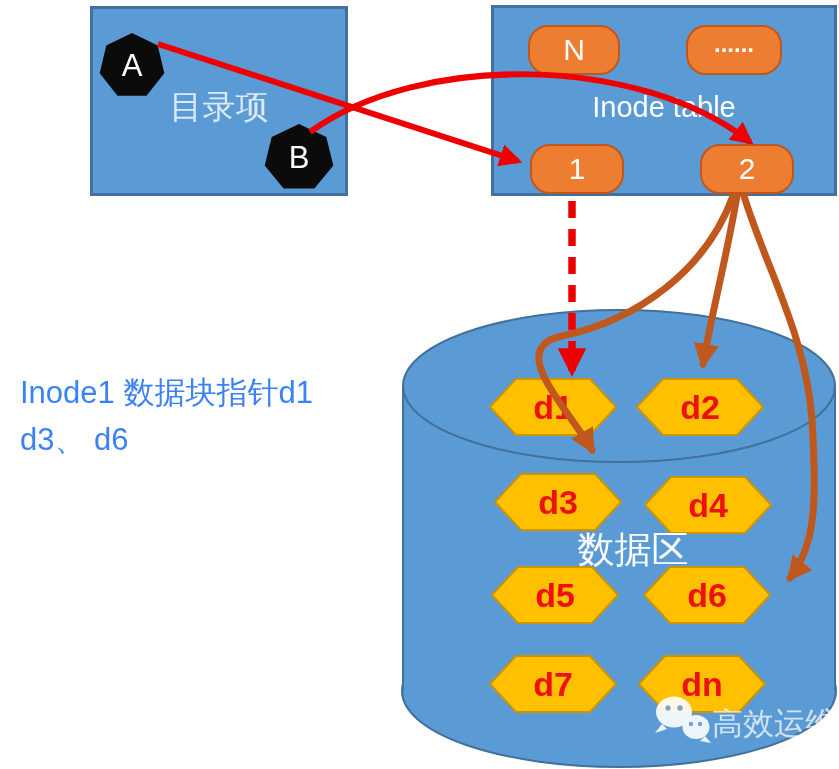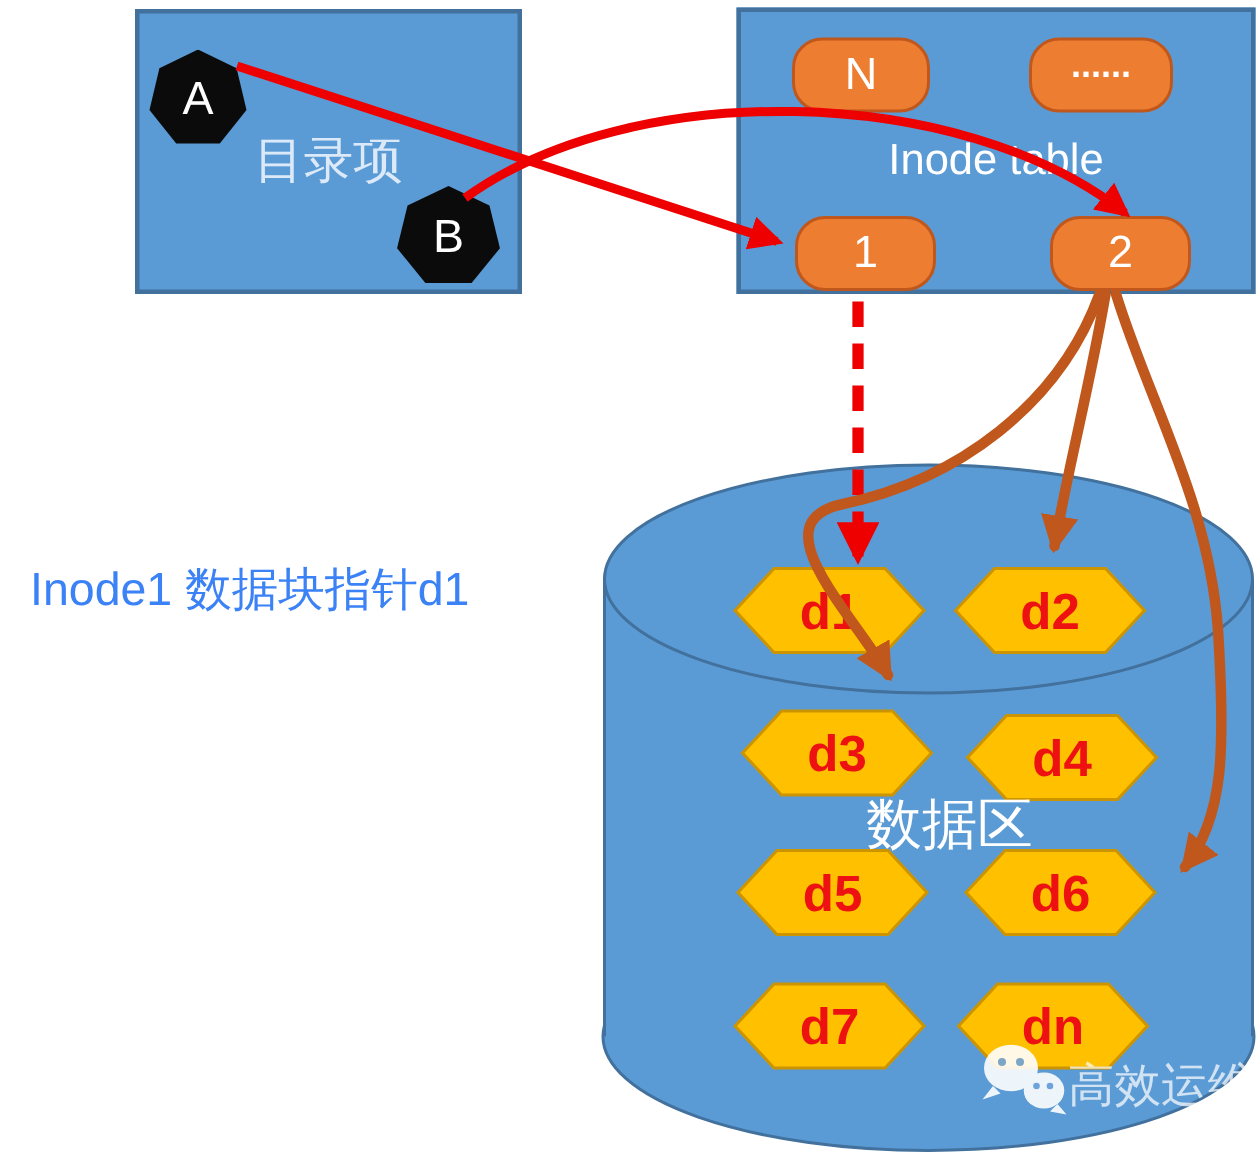--- a/index.html
+++ b/index.html
@@ -117,20 +117,21 @@
     <div class="pill pill-1">
       <span>1</span>
     </div>
     <div class="pill pill-2">
       <span>2</span>
     </div>
   </div>
 
   <div class="annotation">
     <div>Inode1 数据块指针d1</div>
+    <div>d3、 d6</div>
   </div>
 
   <svg class="layer" viewBox="0 0 839 769">
     <defs>
       <marker id="mred" viewBox="0 0 10 10" refX="8" refY="5" markerWidth="3.8" markerHeight="3.8" orient="auto">
         <path d="M0,0 L10,5 L0,10 Z" fill="#EE0000"></path>
       </marker>
       <marker id="mbrown" viewBox="0 0 10 10" refX="8" refY="5" markerWidth="3.6" markerHeight="3.6" orient="auto">
         <path d="M0,0 L10,5 L0,10 Z" fill="#C0571C"></path>
       </marker>

